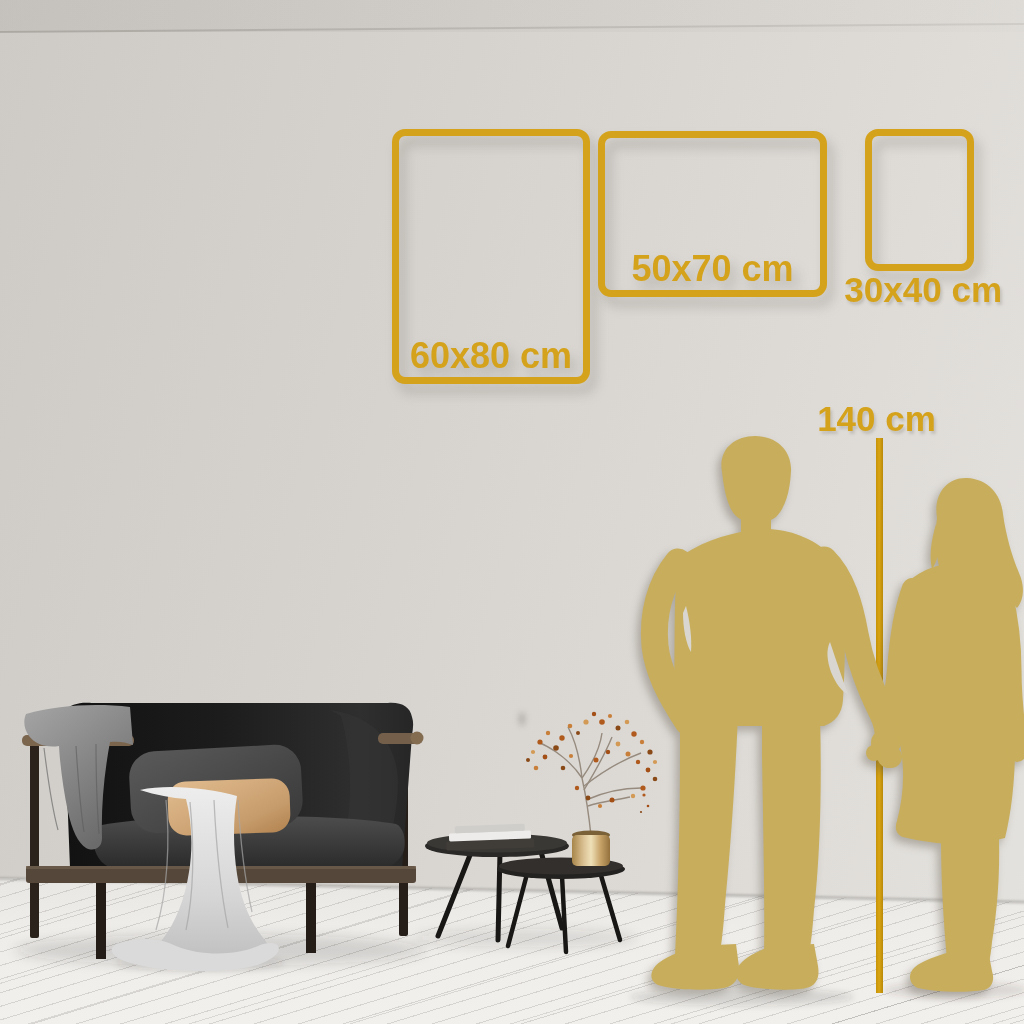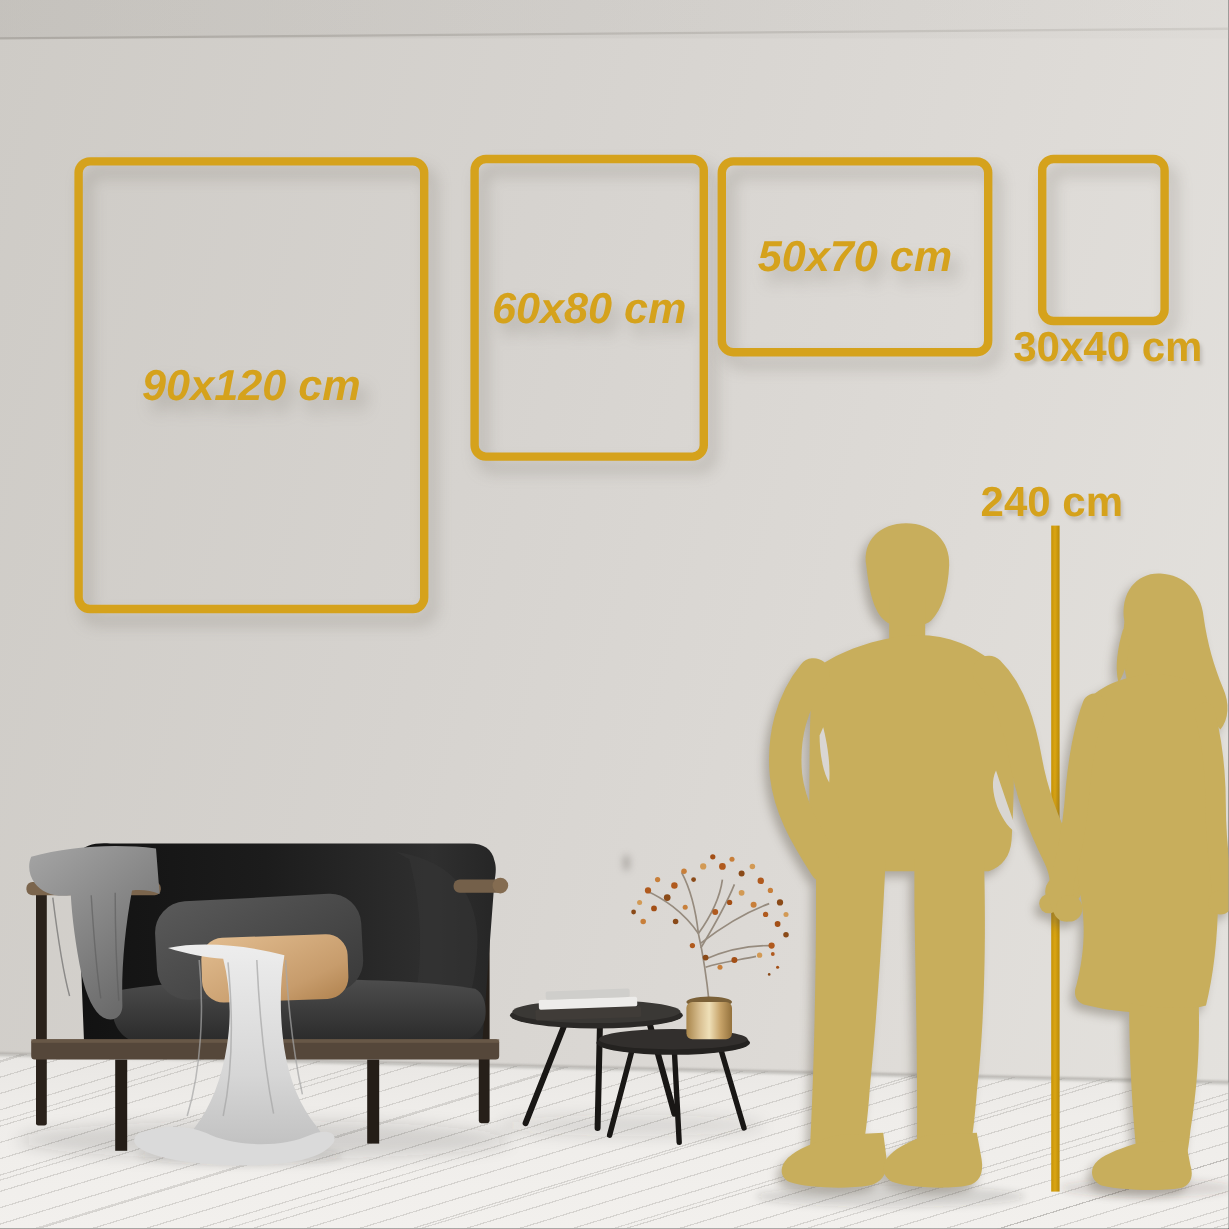--- a/index.html
+++ b/index.html
@@ -20,22 +20,22 @@
     clip-path:polygon(0 878px,1024px 902px,1024px 1024px,0 1024px);
     background:
       repeating-linear-gradient(163deg,rgba(120,117,112,.20) 0 1px,transparent 1px 47px),
       repeating-linear-gradient(163deg,rgba(150,147,142,.30) 0 1px,transparent 1px 13px),
       linear-gradient(180deg,#e6e4e1 855px,#efedea 930px,#f2f0ed 1024px);}
   .floor-junction{position:absolute;left:-2px;top:877px;width:1030px;height:3px;
     background:rgba(128,125,119,.40);filter:blur(1px);
     transform:rotate(1.32deg);transform-origin:left center;}
   
   .size-frame{position:absolute;border:7px solid var(--gold);border-radius:13px;
-    display:flex;align-items:center;justify-content:center;
-    filter:drop-shadow(6px 9px 6px rgba(108,102,90,.33));font-style:italic;}
+    display:flex;align-items:flex-end;justify-content:center;
+    filter:drop-shadow(6px 9px 6px rgba(108,102,90,.33));}
   .size-label{color:var(--gold);font-weight:800;font-size:36px;letter-spacing:0;
     white-space:nowrap;}
   .size-label-out{position:absolute;text-align:right;color:var(--gold);
     font-weight:800;font-size:35px;white-space:nowrap;
     text-shadow:2px 3px 3px rgba(110,104,92,.25);}
   
   .height-label{position:absolute;left:794px;top:399px;width:165px;text-align:center;
     color:var(--gold);font-weight:800;font-size:35px;
     text-shadow:2px 3px 3px rgba(110,104,92,.25);}
   .height-line{position:absolute;left:876px;top:438px;width:7px;height:555px;
@@ -215,33 +215,30 @@
         <circle cx="563" cy="768" r="2.3" fill="#8a4a18"></circle>
         <circle cx="644" cy="795" r="1.6" fill="#b05a1e"></circle>
           <circle cx="648" cy="806" r="1.3" fill="#a34f16"></circle>
         <circle cx="641" cy="812" r="1.1" fill="#8a4a18"></circle>
       </g>
       <ellipse cx="591" cy="835" rx="19" ry="4.5" fill="#7b6138"></ellipse>
       <rect x="572" y="835" width="38" height="31" rx="5" fill="url(#brassG)"></rect>
     </g>
   </svg>
 
-  <div class="size-frame" style="left:62px;top:131px;width:281px;height:366px;">
-    <span class="size-label">90x120 cm</span>
-  </div>
   <div class="size-frame" style="left:392px;top:129px;width:184px;height:241px;">
     <span class="size-label">60x80 cm</span>
   </div>
   <div class="size-frame" style="left:598px;top:131px;width:215px;height:152px;">
     <span class="size-label">50x70 cm</span>
   </div>
   <div class="size-frame" style="left:865px;top:129px;width:95px;height:128px;"></div>
   <div class="size-label-out" style="left:822px;top:270px;width:180px;">30x40 cm</div>
 
-  <div class="height-label">240 cm</div>
+  <div class="height-label">140 cm</div>
   <div class="height-line"></div>
 
   <svg class="scene-svg" viewBox="0 0 1024 1024">
     <g fill="#c8ae5c" style="filter:drop-shadow(-4px 5px 4px rgba(95,88,70,.38));">
       <g>
         <path d="M722 472 C718 450 734 436 755 436 C777 436 792 451 791 471 C790 492 785 508 776 517 C766 525 745 525 736 516 C727 507 724 489 722 472 Z"></path>
         <rect x="741" y="498" width="30" height="38"></rect>
         <path d="M676 560 C696 544 724 534 752 530 C782 526 810 536 830 554 C838 561 841 574 843 588 C846 628 845 668 843 700 C842 714 835 722 824 726 L692 726 C681 722 673 713 674 699 C675 660 674 610 676 585 C676 574 673 566 676 560 Z"></path>
         <path d="M678 562 C660 584 652 614 655 646 C658 672 670 694 688 722" stroke="#c8ae5c" stroke-width="27" stroke-linecap="round" fill="none"></path>
         <circle cx="696" cy="733" r="14"></circle>

